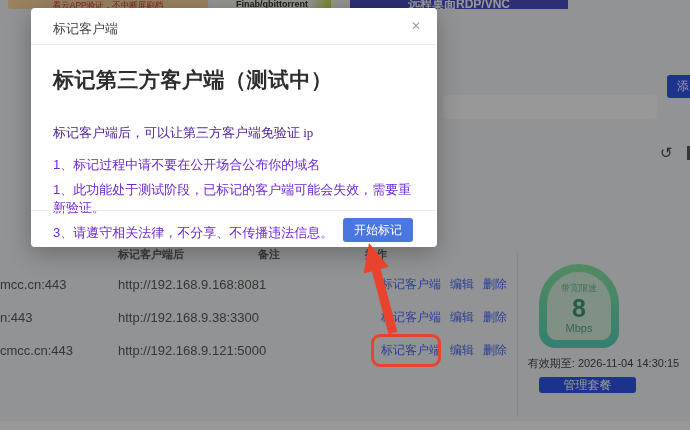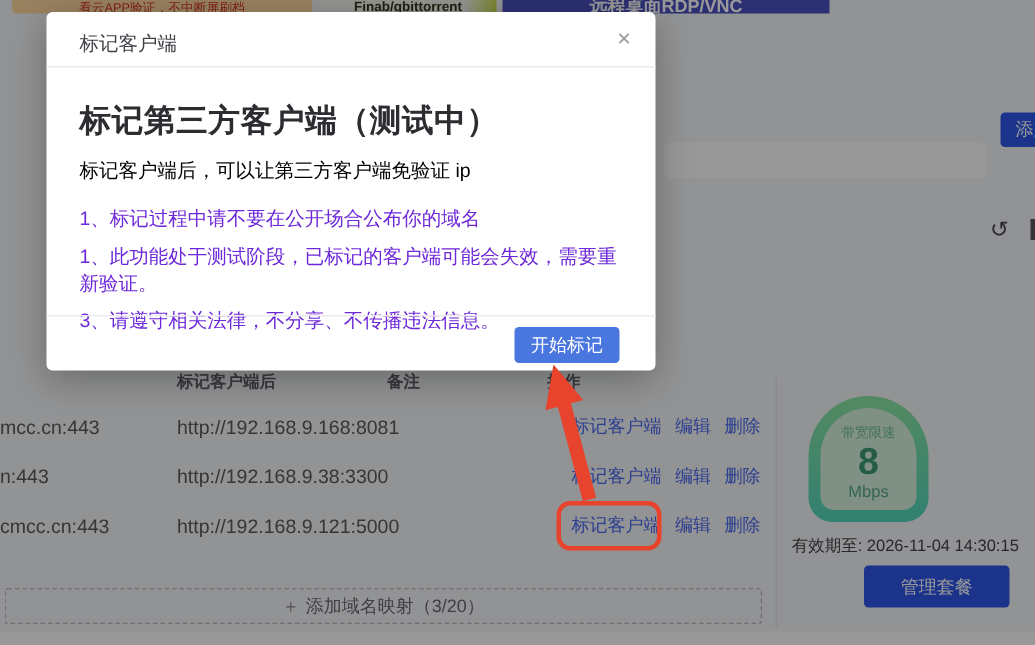--- a/index.html
+++ b/index.html
@@ -7,21 +7,21 @@
   body { font-family:"Liberation Sans","DejaVu Sans",sans-serif; }
   .screen { position:relative; width:690px; height:430px; background:#fff; overflow:hidden; }
 
   
   .page { position:absolute; inset:0; z-index:1; background:#f4f5f7; }
   .banner-strip { position:absolute; left:0; top:0; width:610px; height:9px; background:#f4f5f7; }
   .banner { position:absolute; top:0; height:9px; overflow:hidden; }
   .banner1 { left:8px; width:200px; background:#ffd9a0; color:#d5382c; font-size:8.5px; line-height:10px; text-align:center; border-radius:0 0 3px 3px; }
   .banner2 { left:213px; width:118px; background:linear-gradient(90deg,#f7f8f2 82%,#cdde4e 100%); color:#2f3a1e; font-size:9px; font-weight:bold; line-height:11px; text-align:center; }
   .banner2 span { display:block; margin-top:-1px; }
-  .banner3 { left:335px; width:218px; background:#4a50c0; color:#ffffff; font-size:12px; font-weight:bold; text-align:center; }
+  .banner3 { left:350px; width:218px; background:#4a50c0; color:#ffffff; font-size:12px; font-weight:bold; text-align:center; }
   .banner3 span { display:block; margin-top:-4px; }
 
   .subbar { position:absolute; left:443px; top:95px; width:214px; height:24px; background:#fdfdfe; border-radius:4px; }
   .add-top-btn { position:absolute; left:667px; top:75px; width:56px; height:23px; background:#2e56e8; color:#fff; font-size:12px; border:none; border-radius:3px; text-align:left; padding-left:10px; font-family:inherit; }
   .refresh-icon { position:absolute; left:660px; top:144px; font-size:15px; color:#4a4a50; }
   .edge-sliver { position:absolute; left:687px; top:146px; width:3px; height:14px; background:#5a5a60; }
 
   
   .thead { position:absolute; left:0; top:247px; width:517px; height:14px; font-size:11px; font-weight:bold; color:#61616a; }
   .thead span { position:absolute; top:0; }
@@ -39,33 +39,33 @@
 
   .vdivider { position:absolute; left:517px; top:252px; width:1px; height:166px; background:#e4e5e8; }
 
   
   .shield { position:absolute; left:539px; top:264px; width:80px; height:84px; border-radius:40px 40px 16px 16px; background:linear-gradient(180deg,#8be6a2 0%,#54d6bc 100%); padding:8px; }
   .shield-inner { width:100%; height:100%; border-radius:32px 32px 9px 9px; background:#d5f0de; text-align:center; }
   .b-label { padding-top:10px; font-size:9px; color:#6fbf8f; }
   .b-value { font-size:25px; font-weight:bold; color:#3f9a78; line-height:27px; }
   .b-unit { font-size:11px; color:#55a98c; }
   .expiry { position:absolute; left:517px; top:356px; width:173px; text-align:center; font-size:11px; color:#44444a; white-space:nowrap; }
-  .manage-btn { position:absolute; left:576px; top:377px; width:97px; height:28px; background:#2e56e8; color:#fff; font-size:12px; border:none; border-radius:3px; font-family:inherit; }
+  .manage-btn { position:absolute; left:539px; top:377px; width:97px; height:16px; background:#2e56e8; color:#fff; font-size:12px; border:none; border-radius:3px; font-family:inherit; }
   .bottom-strip { position:absolute; left:0; top:421px; width:690px; height:9px; background:#ffffff; }
 
   
   .dim { position:absolute; inset:0; background:rgba(0,0,0,0.40); z-index:10; }
 
   
   .modal { position:absolute; left:31px; top:8px; width:406px; height:239px; background:#fff; border-radius:4px; box-shadow:0 6px 24px rgba(0,0,0,.28); z-index:20; }
   .m-header { position:relative; height:37px; border-bottom:1px solid #ececee; padding:12px 22px 0; font-size:13px; color:#3f3f46; }
   .m-close { position:absolute; right:16px; top:11px; font-size:12px; color:#9b9ba3; cursor:pointer; }
   .m-body { padding:0 22px; }
   .m-title { margin-top:21px; font-size:21px; font-weight:bold; color:#2c2c31; letter-spacing:.5px; }
-  .m-intro { margin-top:11px; font-size:13px; color:#000000; }
+  .m-intro { margin-top:30px; font-size:13px; color:#4c1d95;font-family:Liberation Serif, serif; }
   .m-rule { margin-top:7px; font-size:13px; color:#6d28d9; }
   .m-rule.first { margin-top:14px; }
   .m-footer { position:absolute; left:0; right:0; bottom:0; height:37px; border-top:1px solid #ececee; }
   .confirm-btn { position:absolute; right:24px; top:7px; height:24px; padding:0 11px; background:#4a76e0; color:#fff; font-size:12px; border:none; border-radius:3px; font-family:inherit; cursor:pointer; }
 
   
   .hl-box { position:absolute; left:371px; top:334px; width:70px; height:33px; border:3px solid #e8432d; border-radius:9px; z-index:30; pointer-events:none; }
   .arrow-svg { position:absolute; inset:0; z-index:31; pointer-events:none; }
 </style>
 </head>
@@ -121,23 +121,20 @@
       <span class="c-domain">cmcc.cn:443</span>
       <span class="c-host">http://192.168.9.121:5000</span>
       <span class="c-remark"></span>
       <span class="c-actions">
         <span class="link">标记客户端</span>
         <span class="link">编辑</span>
         <span class="link">删除</span>
       </span>
     </div>
 
-    <div class="add-mapping">
-      <span class="plus">＋</span><span>添加域名映射（3/20）</span>
-    </div>
 
     <div class="vdivider"></div>
 
     <div class="shield">
       <div class="shield-inner">
         <div class="b-label">带宽限速</div>
         <div class="b-value">8</div>
         <div class="b-unit">Mbps</div>
       </div>
     </div>

